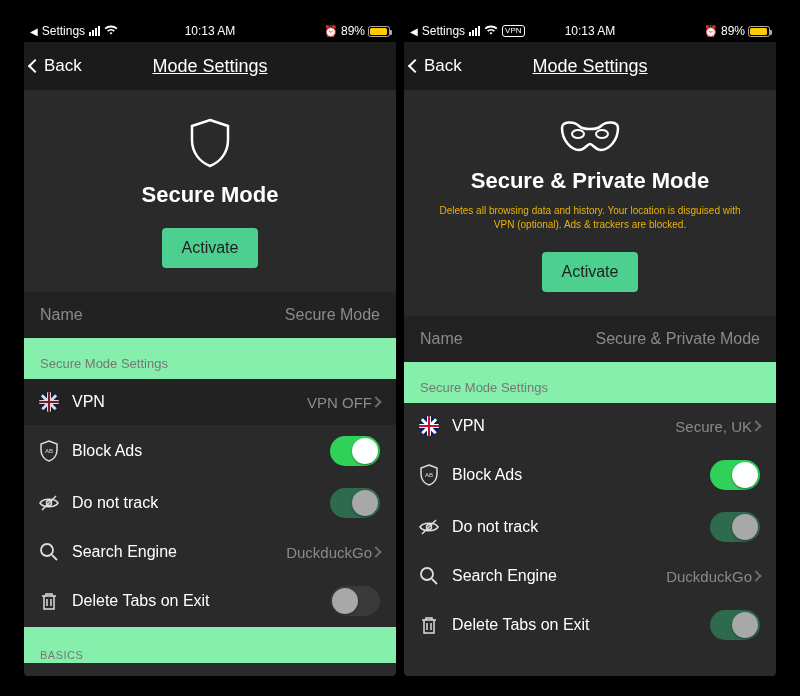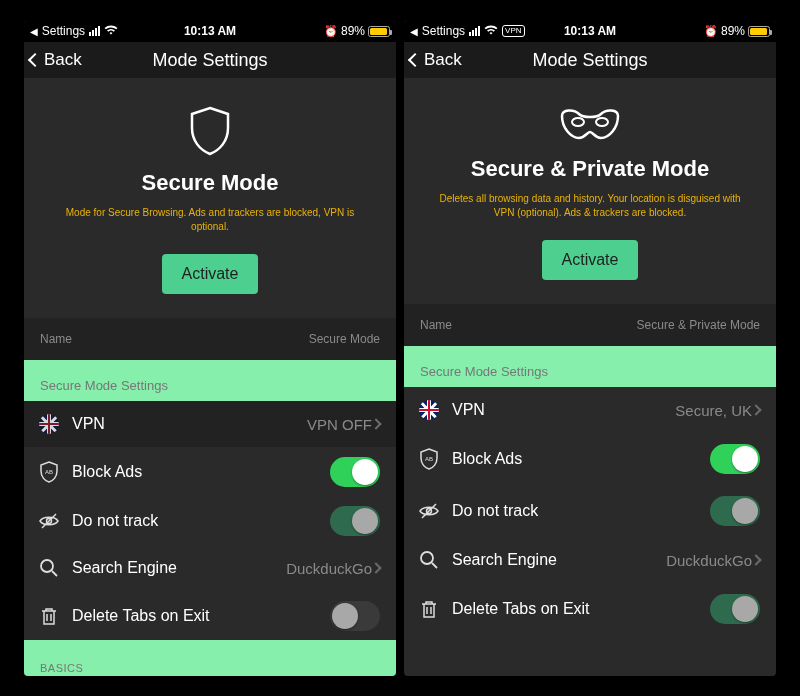--- a/index.html
+++ b/index.html
@@ -30,21 +30,21 @@
     height: 22px;
     background: #000;
     color: #fff;
     font-size: 12px;
     display: flex;
     align-items: center;
     padding: 0 6px;
     position: relative;
   }
   .sb-left { display: flex; align-items: center; gap: 4px; }
-  .sb-center { position: absolute; left: 50%; transform: translateX(-50%); font-weight: 700; }
+  .sb-center { position: absolute; left: 50%; transform: translateX(-50%); font-weight: 400; }
   .sb-right { margin-left: auto; display: flex; align-items: center; gap: 3px; }
   .tri-left { display: inline-block; font-size: 10px; }
   .signal { display: inline-flex; align-items: flex-end; gap: 1px; }
   .signal span { width: 2px; background: #fff; display: inline-block; }
   .signal span:nth-child(1){height:4px}
   .signal span:nth-child(2){height:6px}
   .signal span:nth-child(3){height:8px}
   .signal span:nth-child(4){height:10px}
   .vpnbadge {
     border: 1px solid #fff;
@@ -70,31 +70,31 @@
   }
   .battery .fill{
     position:absolute;
     left:1px; top:1px; bottom:1px;
     width: 85%;
     background:#ffcc00;
     border-radius:1.5px;
   }
   
   .navbar {
-    height: 36px;
+    height: 48px;
     background: #1b1b1b;
     display: flex;
     align-items: center;
     color: #fff;
     position: relative;
     padding: 0 6px;
   }
   .back-btn { display:flex; align-items:center; font-size:17px; color:#fff; gap:2px; }
   .chevron-left { display:inline-block; width:10px; height:10px; border-left:2px solid #fff; border-bottom:2px solid #fff; transform:rotate(45deg); margin-right:2px;}
-  .nav-title { position:absolute; left:50%; transform:translateX(-50%); font-size:18px; color:#fff; }
+  .nav-title { position:absolute; left:50%; transform:translateX(-50%); font-size:18px; color:#fff;text-decoration:underline; }
   
   .content { flex:1; overflow:hidden; display:flex; flex-direction:column; }
   .hero {
     text-align:center;
     padding: 28px 24px 18px;
     background:#2a2a2a;
   }
   .hero-icon { margin: 0 auto 14px; display:flex; justify-content:center; }
   .hero-title { color:#fff; font-size:22px; font-weight:600; margin-bottom:10px; }
   .hero-desc { color:#eab308; font-size:10px; line-height:1.4; }
@@ -108,21 +108,21 @@
     border-radius:4px;
     display:block;
   }
   
   .name-row {
     background:#222;
     display:flex;
     align-items:center;
     padding: 14px 16px;
     color:#8a8a8a;
-    font-size:12px;
+    font-size:16px;
   }
   .name-row .value { margin-left:auto; }
   
   .section-hdr {
     padding: 18px 16px 8px;
     color:#777;
     font-size:13px;
     background:#86efac;
   }
   .bottom-hdr { font-size:11px; letter-spacing:0.5px; padding-top:22px; padding-bottom:2px;}
@@ -217,21 +217,20 @@
 
     <div class="content">
 
       <div class="hero">
         <div class="hero-icon">
           <svg width="44" height="50" viewBox="0 0 44 50">
               <path d="M22 2 L40 8 V22 C40 35 32 44 22 48 C12 44 4 35 4 22 V8 Z" fill="none" stroke="#fff" stroke-width="2.5"></path>
             </svg>
         </div>
         <div class="hero-title">Secure Mode</div>
-        <div class="hero-desc">Mode for Secure Browsing. Ads and trackers are blocked, VPN is optional.</div>
         <button class="activate-btn">Activate</button>
       </div>
 
       <div class="name-row">
         <span>Name</span>
         <span class="value">Secure Mode</span>
       </div>
 
       <div class="section-hdr">Secure Mode Settings</div>
 

